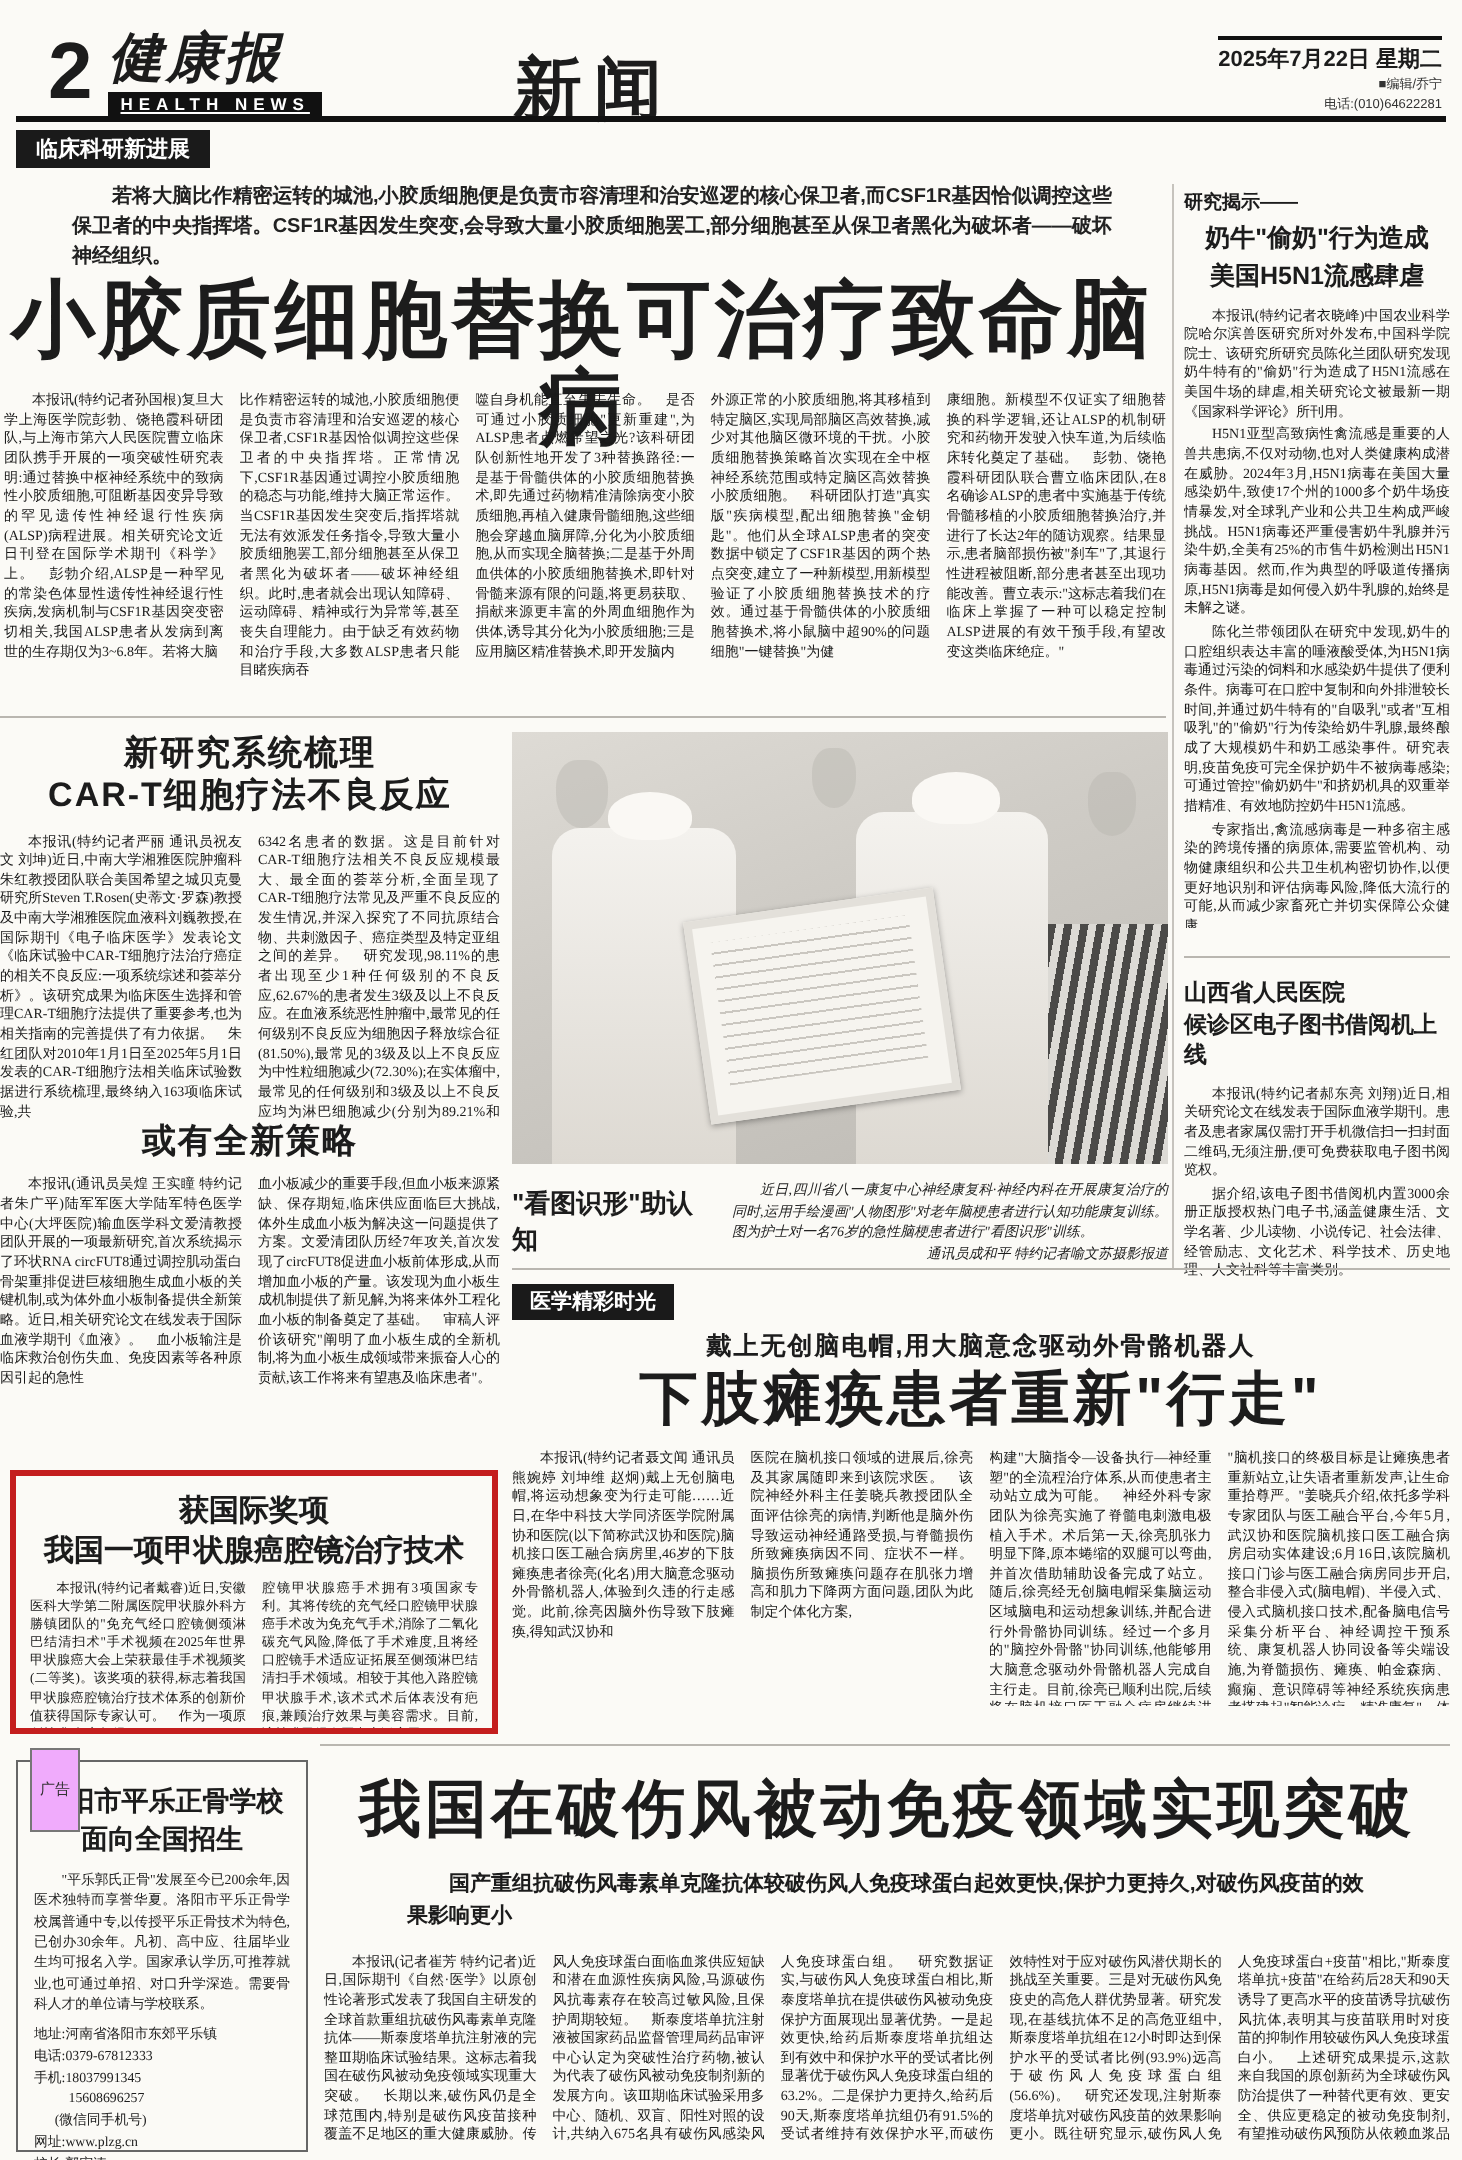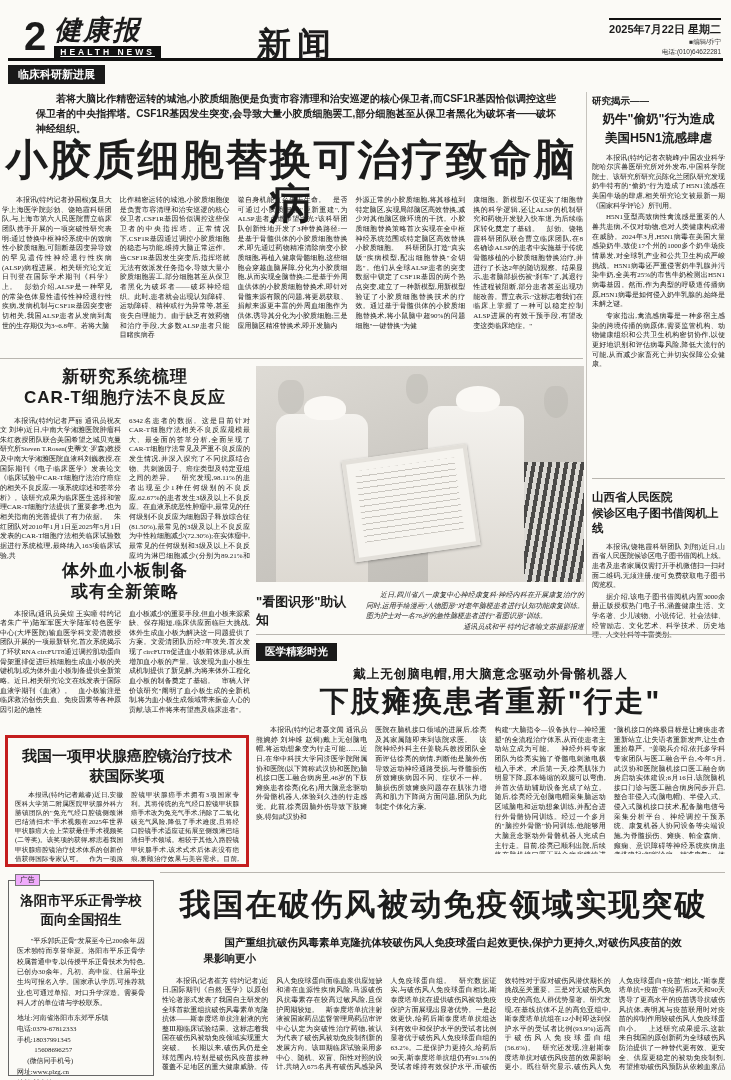--- a/index.html
+++ b/index.html
@@ -34,21 +34,21 @@
   .cap{position:absolute;background:#faf8f4;border-radius:50% 50% 40% 40%;}
   .frame{position:absolute;background:#f6f4ef;border:4px solid #e3e0da;box-shadow:0 1px 3px rgba(0,0,0,.35);}
   .sketch{position:absolute;background:repeating-linear-gradient(0deg,#b7b3ac 0 1px,transparent 1px 6px);opacity:.7;}
   .stripes{position:absolute;background:repeating-linear-gradient(100deg,#4b4a48 0 4px,#dcdad5 4px 8px);}
   .handprint{position:absolute;background:#b9b6b0;border-radius:40% 40% 50% 50%;opacity:.45;}
   
   .redbox{border:3px solid #c41e1e;background:#fbfaf6;padding:5px 7px;box-sizing:border-box;}
   .redbox .h{font-size:15px;font-weight:900;text-align:center;line-height:1.3;margin:3px 0 5px;}
   
   .adbox{border:1px solid #666;padding:7px 8px;box-sizing:border-box;background:#fbfaf6;}
-  .adlabel{position:absolute;top:-7px;left:6px;background:#f0abfc;border:1px solid #777;font-size:7.5px;padding:0 4px;color:#333;}
+  .adlabel{position:absolute;top:-7px;left:6px;background:#f0abfc;border:1px solid #777;font-size:7.5px;padding:15px 4px;color:#333;}
   .adtitle{font-size:13.5px;font-weight:900;text-align:center;line-height:1.4;margin:4px 0 6px;}
   .adbody{font-size:6.9px;line-height:1.5;text-align:justify;}
   .adcontact{font-size:6.9px;line-height:1.55;margin-top:5px;}
   .caption-title{font-size:13px;font-weight:bold;display:flex;align-items:center;justify-content:center;}
   .caption-text{font-size:7px;line-height:1.5;text-align:justify;font-style:italic;color:#222;}
   .credit{text-align:right;font-style:italic;font-size:7px;}
   .medlabel{background:#1a1a1a;color:#fff;font-size:10.5px;font-weight:bold;padding:2px 9px;display:inline-block;}
   .medkicker{font-size:12.5px;font-weight:bold;text-align:center;letter-spacing:1px;}
   .medheadline{font-size:29px;font-weight:900;text-align:center;letter-spacing:2px;line-height:1.1;}
   .bigheadline{font-size:42px;font-weight:900;text-align:center;letter-spacing:2px;line-height:1.05;}
@@ -92,62 +92,62 @@
 
   <div class="abs" style="left:592px;top:95px;width:133px;">
     <div class="h5n1kicker hei">研究揭示——</div>
     <div class="h-right hei" style="margin:2px 0 6px;">
       <div>奶牛"偷奶"行为造成</div>
       <div>美国H5N1流感肆虐</div>
     </div>
     <div class="bodytext" style="height:310px;">
       <p class="indent">本报讯(特约记者衣晓峰)中国农业科学院哈尔滨兽医研究所对外发布,中国科学院院士、该研究所研究员陈化兰团队研究发现奶牛特有的"偷奶"行为造成了H5N1流感在美国牛场的肆虐,相关研究论文被最新一期《国家科学评论》所刊用。</p>
       <p class="indent">H5N1亚型高致病性禽流感是重要的人兽共患病,不仅对动物,也对人类健康构成潜在威胁。2024年3月,H5N1病毒在美国大量感染奶牛,致使17个州的1000多个奶牛场疫情暴发,对全球乳产业和公共卫生构成严峻挑战。H5N1病毒还严重侵害奶牛乳腺并污染牛奶,全美有25%的市售牛奶检测出H5N1病毒基因。然而,作为典型的呼吸道传播病原,H5N1病毒是如何侵入奶牛乳腺的,始终是未解之谜。</p>
+      <p class="indent">陈化兰带领团队在研究中发现,奶牛的口腔组织表达丰富的唾液酸受体,为H5N1病毒通过污染的饲料和水感染奶牛提供了便利条件。病毒可在口腔中复制和向外排泄较长时间,并通过奶牛特有的"自吸乳"或者"互相吸乳"的"偷奶"行为传染给奶牛乳腺,最终酿成了大规模奶牛和奶工感染事件。研究表明,疫苗免疫可完全保护奶牛不被病毒感染;可通过管控"偷奶奶牛"和挤奶机具的双重举措精准、有效地防控奶牛H5N1流感。</p>
       <p class="indent">专家指出,禽流感病毒是一种多宿主感染的跨境传播的病原体,需要监管机构、动物健康组织和公共卫生机构密切协作,以便更好地识别和评估病毒风险,降低大流行的可能,从而减少家畜死亡并切实保障公众健康。</p>
     </div>
   </div>
   <div class="abs divider" style="left:592px;top:478px;width:133px;"></div>
 
   <div class="abs" style="left:592px;top:490px;width:133px;">
     <div class="h-small hei">
       <div>山西省人民医院</div>
       <div>候诊区电子图书借阅机上线</div>
     </div>
     <div class="bodytext" style="margin-top:6px;height:108px;">
-      <p class="indent">本报讯(饶艳霞科研团队 刘翔)近日,山西省人民医院候诊区电子图书借阅机上线。患者及患者家属仅需打开手机微信扫一扫封面二维码,无须注册,便可免费获取电子图书阅览权。</p>
+      <p class="indent">本报讯(特约记者郝东亮 刘翔)近日,相关研究论文在线发表于国际血液学期刊。患者及患者家属仅需打开手机微信扫一扫封面二维码,无须注册,便可免费获取电子图书阅览权。</p>
       <p class="indent">据介绍,该电子图书借阅机内置3000余册正版授权热门电子书,涵盖健康生活、文学名著、少儿读物、小说传记、社会法律、经管励志、文化艺术、科学技术、历史地理、人文社科等丰富类别。</p>
     </div>
   </div>
 
   <div class="abs" style="left:0;top:366px;width:250px;">
     <div class="h-mid hei">
       <div>新研究系统梳理</div>
       <div>CAR-T细胞疗法不良反应</div>
     </div>
     <div class="cols" style="margin-top:8px;height:143px;">
       <div class="bodytext indent">本报讯(特约记者严丽 通讯员祝友文 刘坤)近日,中南大学湘雅医院肿瘤科朱红教授团队联合美国希望之城贝克曼研究所Steven T.Rosen(史蒂文·罗森)教授及中南大学湘雅医院血液科刘巍教授,在国际期刊《电子临床医学》发表论文《临床试验中CAR-T细胞疗法治疗癌症的相关不良反应:一项系统综述和荟萃分析》。该研究成果为临床医生选择和管理CAR-T细胞疗法提供了重要参考,也为相关指南的完善提供了有力依据。　朱红团队对2010年1月1日至2025年5月1日发表的CAR-T细胞疗法相关临床试验数据进行系统梳理,最终纳入163项临床试验,共</div>
       <div class="bodytext">6342名患者的数据。这是目前针对CAR-T细胞疗法相关不良反应规模最大、最全面的荟萃分析,全面呈现了CAR-T细胞疗法常见及严重不良反应的发生情况,并深入探究了不同抗原结合物、共刺激因子、癌症类型及特定亚组之间的差异。　研究发现,98.11%的患者出现至少1种任何级别的不良反应,62.67%的患者发生3级及以上不良反应。在血液系统恶性肿瘤中,最常见的任何级别不良反应为细胞因子释放综合征(81.50%),最常见的3级及以上不良反应为中性粒细胞减少(72.30%);在实体瘤中,最常见的任何级别和3级及以上不良反应均为淋巴细胞减少(分别为89.21%和51.96%)。</div>
     </div>
   </div>
 
   <div class="abs" style="left:0;top:560px;width:250px;">
     <div class="h-mid hei">
-      <div>体外血小板制备</div>
       <div>或有全新策略</div>
     </div>
     <div class="cols" style="margin-top:7px;height:120px;">
       <div class="bodytext indent">本报讯(通讯员吴煌 王实瞳 特约记者朱广平)陆军军医大学陆军特色医学中心(大坪医院)输血医学科文爱清教授团队开展的一项最新研究,首次系统揭示了环状RNA circFUT8通过调控肌动蛋白骨架重排促进巨核细胞生成血小板的关键机制,或为体外血小板制备提供全新策略。近日,相关研究论文在线发表于国际血液学期刊《血液》。　血小板输注是临床救治创伤失血、免疫因素等各种原因引起的急性</div>
       <div class="bodytext">血小板减少的重要手段,但血小板来源紧缺、保存期短,临床供应面临巨大挑战,体外生成血小板为解决这一问题提供了方案。文爱清团队历经7年攻关,首次发现了circFUT8促进血小板前体形成,从而增加血小板的产量。该发现为血小板生成机制提供了新见解,为将来体外工程化血小板的制备奠定了基础。　审稿人评价该研究"阐明了血小板生成的全新机制,将为血小板生成领域带来振奋人心的贡献,该工作将来有望惠及临床患者"。</div>
     </div>
   </div>
 
   <div class="abs redbox" style="left:5px;top:735px;width:244px;height:132px;">
     <div class="h hei">
+      <div>获国际奖项</div>
       <div>我国一项甲状腺癌腔镜治疗技术</div>
-      <div>获国际奖项</div>
     </div>
     <div class="cols" style="height:74px;">
       <div class="bodytext indent" style="font-size:6.6px;">本报讯(特约记者戴睿)近日,安徽医科大学第二附属医院甲状腺外科方勝镇团队的"免充气经口腔镜侧颈淋巴结清扫术"手术视频在2025年世界甲状腺癌大会上荣获最佳手术视频奖(二等奖)。该奖项的获得,标志着我国甲状腺癌腔镜治疗技术体系的创新价值获得国际专家认可。　作为一项原创技术,免充气经口</div>
       <div class="bodytext" style="font-size:6.6px;">腔镜甲状腺癌手术拥有3项国家专利。其将传统的充气经口腔镜甲状腺癌手术改为免充气手术,消除了二氧化碳充气风险,降低了手术难度,且将经口腔镜手术适应证拓展至侧颈淋巴结清扫手术领域。相较于其他入路腔镜甲状腺手术,该术式术后体表没有疤痕,兼顾治疗效果与美容需求。目前,该技术已经在国内广泛应用。</div>
     </div>
   </div>
 
   <div class="abs photo" style="left:256px;top:366px;width:328px;height:216px;">
     <div class="handprint" style="left:22px;top:14px;width:26px;height:34px;"></div>
     <div class="handprint" style="left:150px;top:8px;width:22px;height:30px;"></div>

